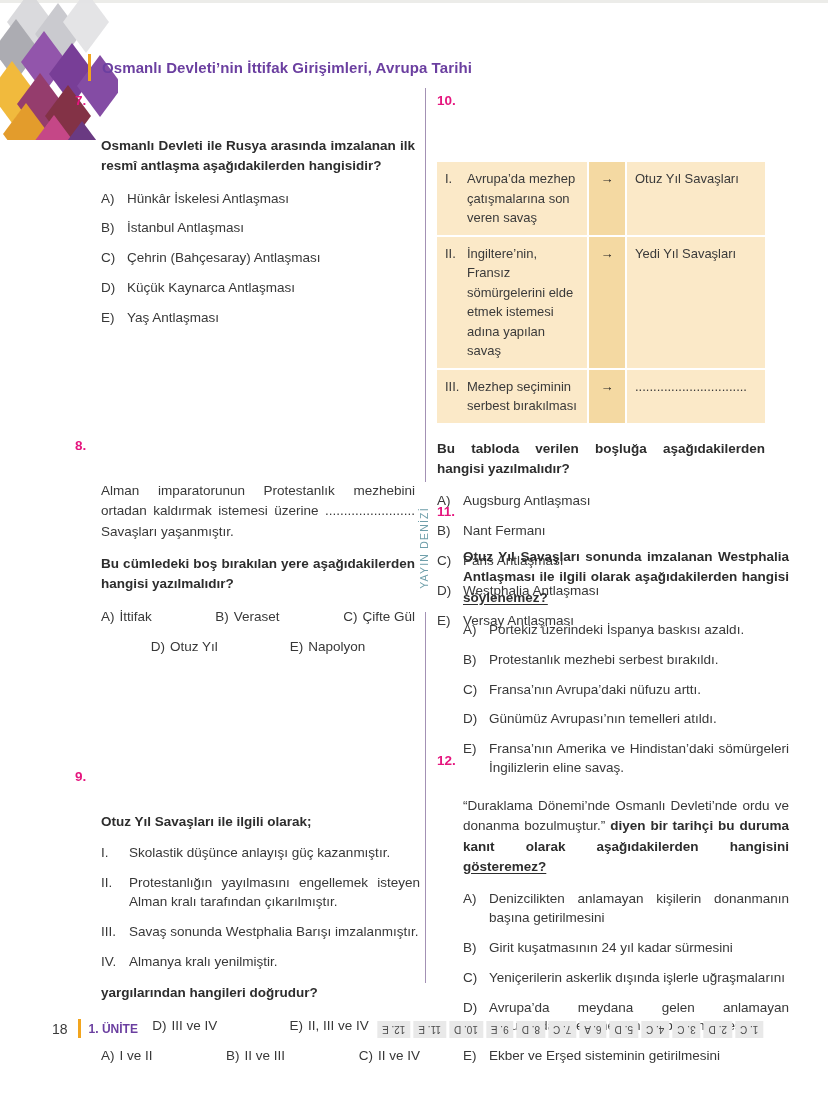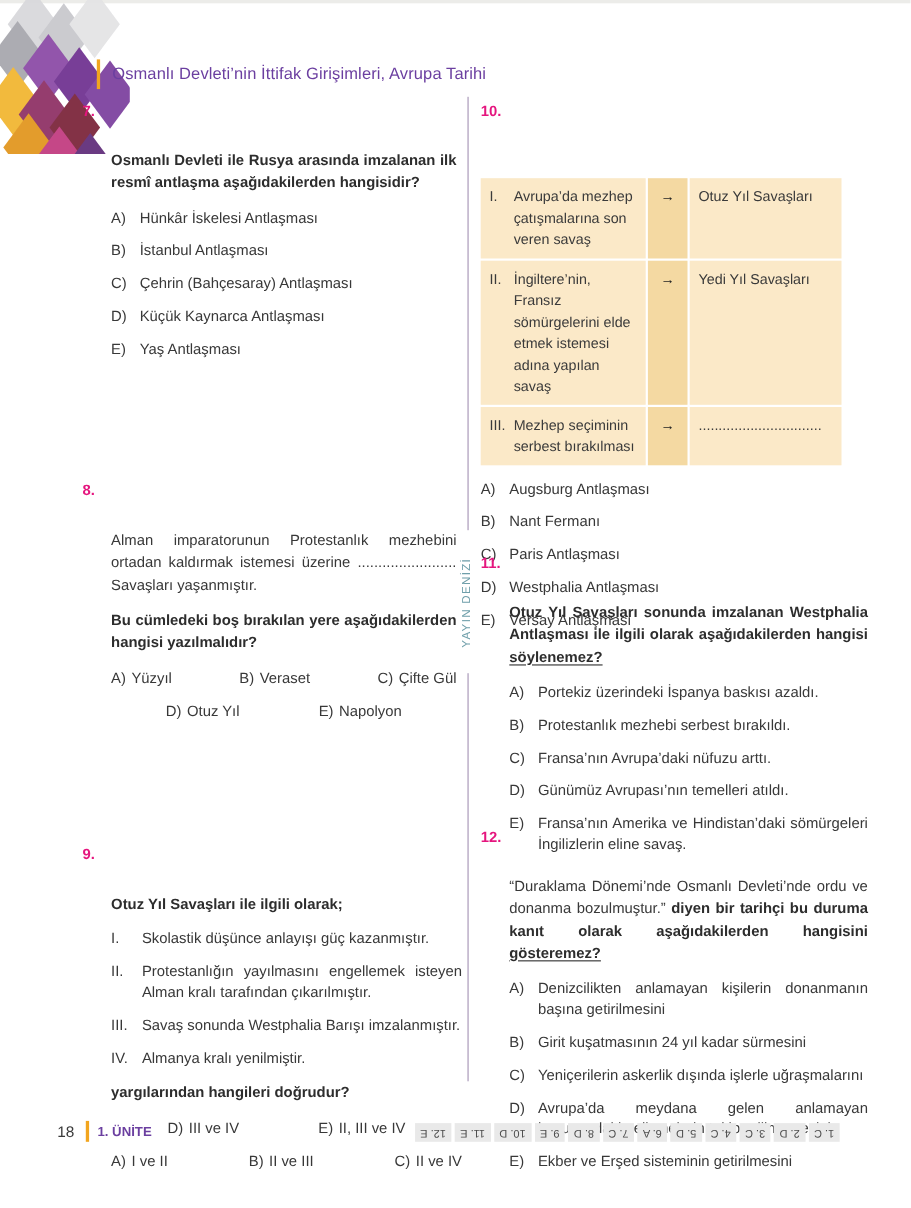--- a/index.html
+++ b/index.html
@@ -11,21 +11,21 @@
     --teal:#6f9faa;
     --ink:#383838;
     --ink-bold:#2d2d2d;
   }
   *{box-sizing:border-box;margin:0;padding:0;}
   body{background:#fff;font-family:"Liberation Sans",sans-serif;}
   .page{position:relative;width:828px;height:1098px;background:#ffffff;overflow:hidden;color:var(--ink);}
   .scan-edge{position:absolute;left:0;top:0;width:100%;height:3px;background:#ecece9;}
 
   
-  .header{position:absolute;left:88px;top:54px;display:flex;align-items:center;}
+  .header{position:absolute;left:88px;top:54px;display:flex;align-items:center;font-weight:bold;}
   .header-bar{width:3px;height:27px;background:var(--orange);margin-right:11px;}
   .page-title{color:var(--purple);font-size:15px;letter-spacing:.1px;}
 
   
   .logo{position:absolute;left:0;top:0;}
 
   
   .divider{position:absolute;left:425px;width:1px;background:#a391b4;}
   .divider.top{top:88px;height:394px;}
   .divider.bottom{top:612px;height:371px;}
@@ -133,21 +133,21 @@
       </div>
     </div>
   </section>
 
   <section class="q" style="left:75px;top:437px;width:340px;">
     <div class="qnum">8.</div>
     <div class="qbody">
       <div class="intro">Alman imparatorunun Protestanlık mezhebini ortadan kaldırmak istemesi üzerine ........................ Savaşları yaşanmıştır.</div>
       <div class="prompt">Bu cümledeki boş bırakılan yere aşağıdakilerden hangisi yazılmalıdır?</div>
       <div class="optrow sb">
-        <span><span class="io-label">A)</span><span>Yüzyıl</span></span>
+        <span><span class="io-label">A)</span><span>İttifak</span></span>
         <span><span class="io-label">B)</span><span>Veraset</span></span>
         <span><span class="io-label">C)</span><span>Çifte Gül</span></span>
       </div>
       <div class="optrow center">
         <span><span class="io-label">D)</span><span>Otuz Yıl</span></span>
         <span><span class="io-label">E)</span><span>Napolyon</span></span>
       </div>
     </div>
   </section>
 
@@ -205,20 +205,21 @@
         <div class="tcell">Yedi Yıl Savaşları</div>
 
         <div class="tcell cause">
           <span class="tlabel">III.</span>
           <span class="tcause-text">Mezhep seçiminin serbest bırakılması</span>
         </div>
         <div class="tcell arrow-cell">→</div>
         <div class="tcell">...............................</div>
       </div>
 
+      <div class="prompt" style="margin-top:16px;">Bu tabloda verilen boşluğa aşağıdakilerden hangisi yazılmalıdır?</div>
       <div class="opts">
         <div class="opt">
           <span class="opt-label">A)</span>
           <span class="opt-text">Augsburg Antlaşması</span>
         </div>
         <div class="opt">
           <span class="opt-label">B)</span>
           <span class="opt-text">Nant Fermanı</span>
         </div>
         <div class="opt">

